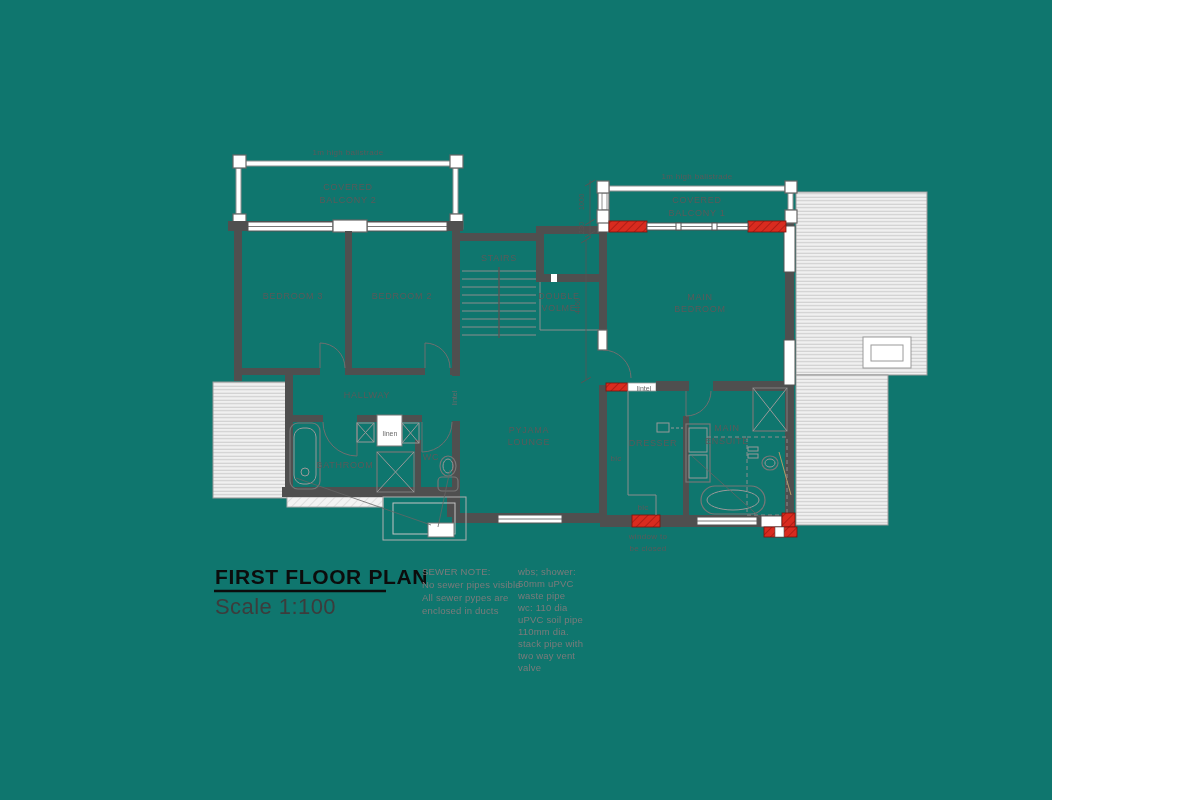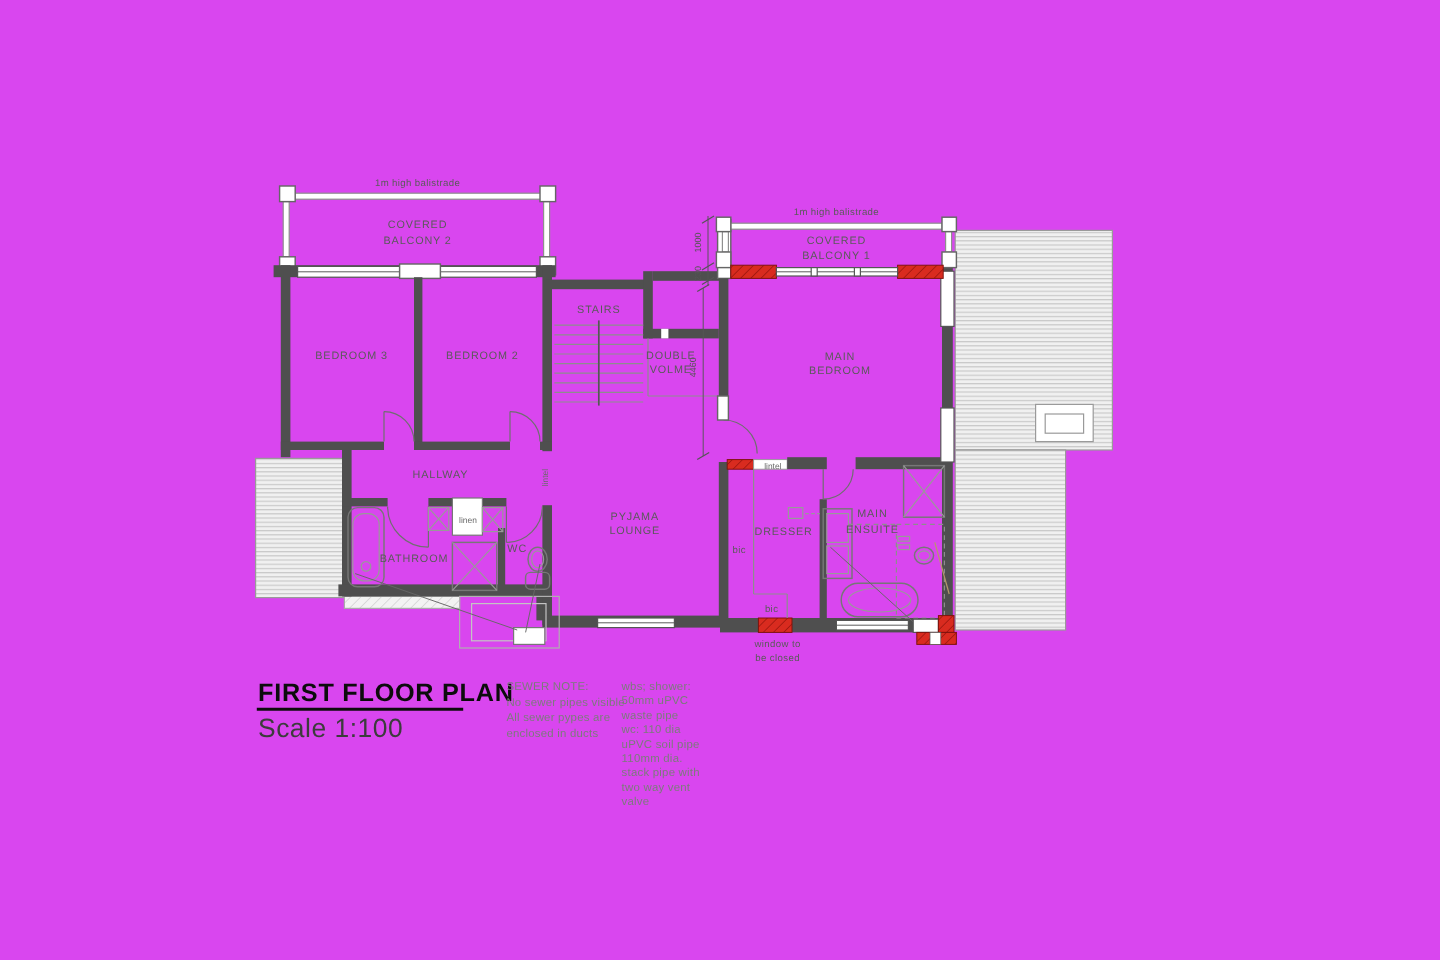--- a/index.html
+++ b/index.html
@@ -1,16 +1,16 @@
 <!DOCTYPE html>
 <html><head>
 <meta charset="utf-8">
 <style>
   html,body{margin:0;padding:0;background:#ffffff;}
-  #page{position:relative;width:1200px;height:800px;background:#d946ef;overflow:hidden;
+  #page{position:relative;width:1052px;height:800px;background:#0f766e;overflow:hidden;
         font-family:"Liberation Sans",sans-serif;}
   svg text{font-family:"Liberation Sans",sans-serif;}
   .lbl{font-size:9px;fill:#5a5a5a;letter-spacing:.08em;text-anchor:middle;}
   .sm{font-size:8px;fill:#5a5a5a;letter-spacing:.04em;text-anchor:middle;}
   .tiny{font-size:7px;fill:#6a6a6a;text-anchor:middle;}
   .dim{font-size:7.5px;fill:#555;text-anchor:middle;}
   .note{font-size:9.5px;fill:#7b7b7b;text-anchor:start;letter-spacing:.02em;}
   .title{font-size:21px;font-weight:bold;fill:#0c0c0c;letter-spacing:.03em;text-anchor:start;}
   .scale{font-size:22px;fill:#3c3c3c;text-anchor:start;letter-spacing:.02em;}
   .wall{fill:#4f4f4f;}

